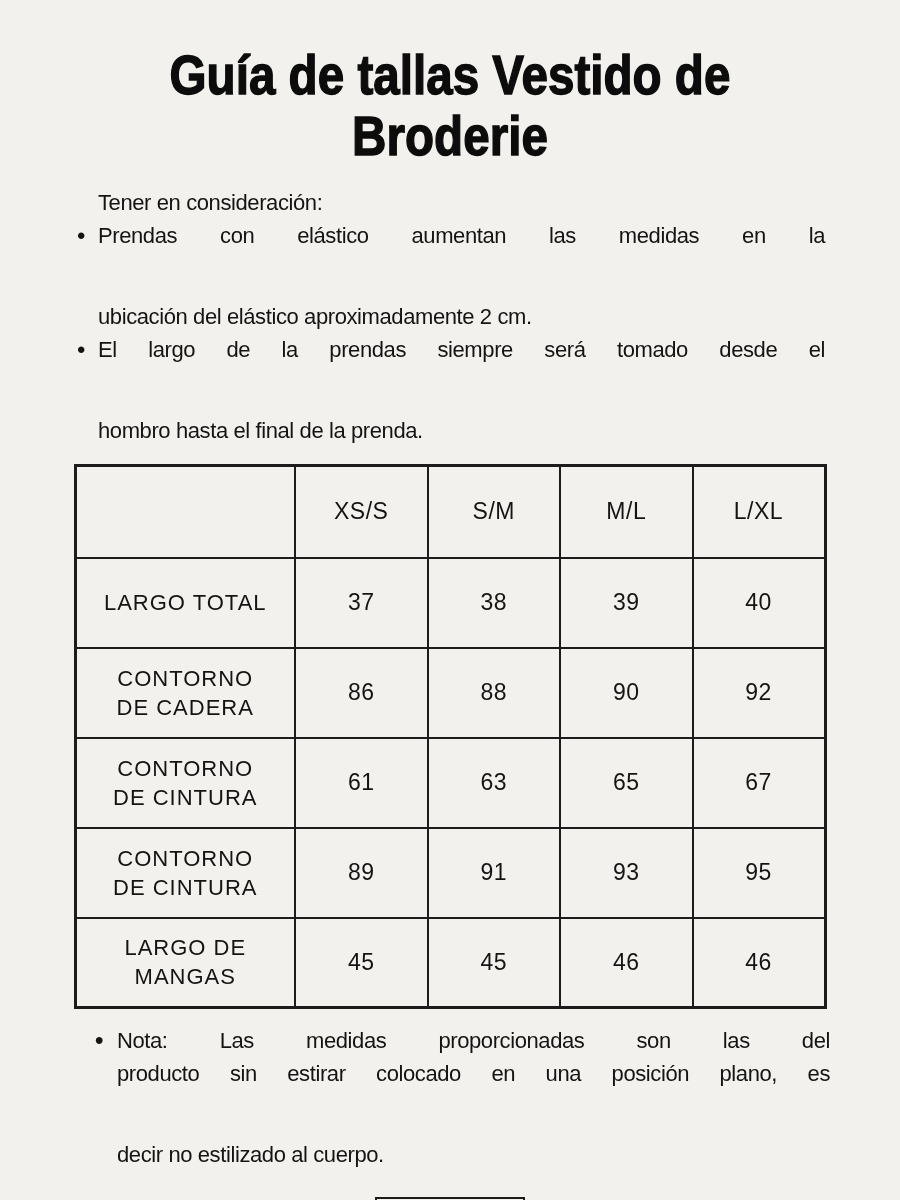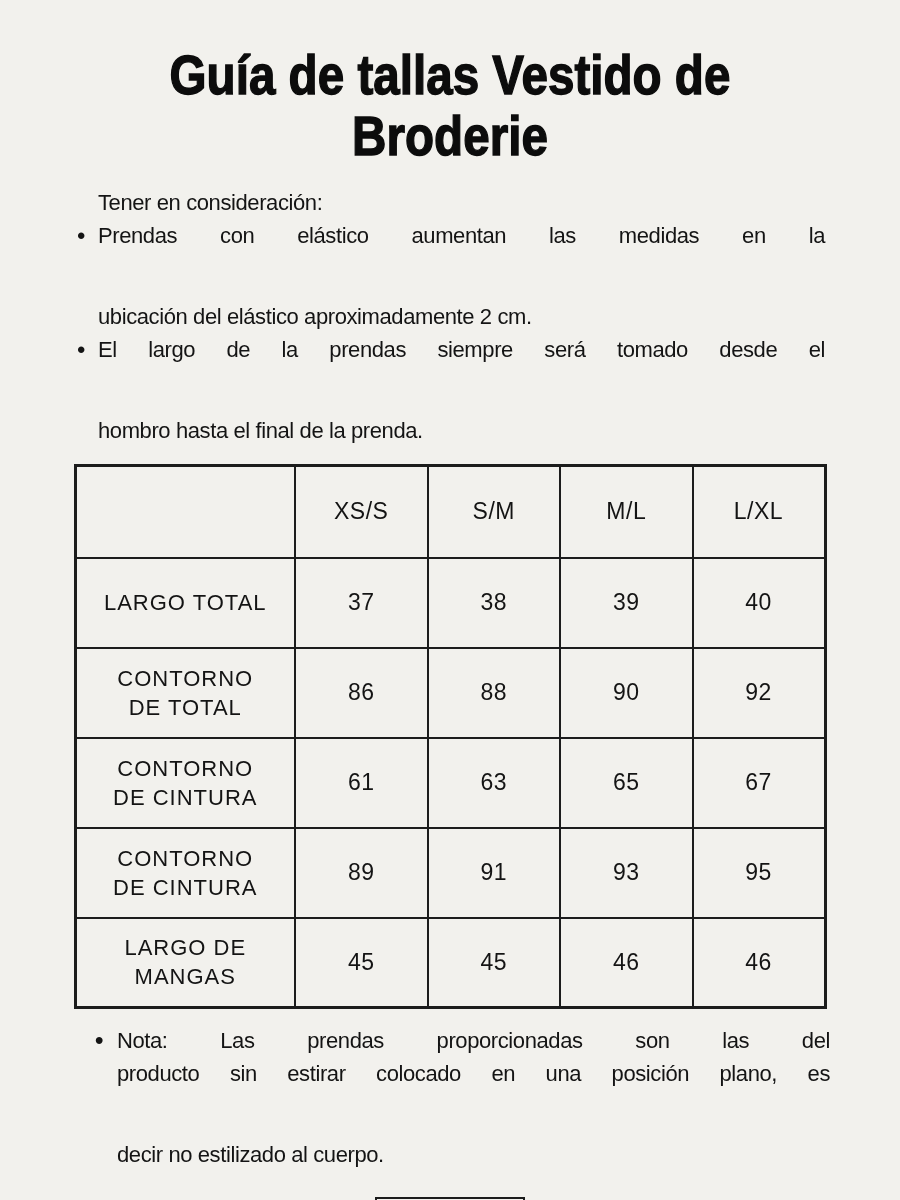--- a/index.html
+++ b/index.html
@@ -169,21 +169,21 @@
     </thead>
     <tbody>
         <tr>
           <th class="label-cell"><span class="label-inner">LARGO TOTAL</span></th>
           <td class="value-cell">37</td>
           <td class="value-cell">38</td>
           <td class="value-cell">39</td>
           <td class="value-cell">40</td>
         </tr>
         <tr>
-          <th class="label-cell"><span class="label-inner">CONTORNO DE TOTAL</span></th>
+          <th class="label-cell"><span class="label-inner">CONTORNO DE CADERA</span></th>
           <td class="value-cell">86</td>
           <td class="value-cell">88</td>
           <td class="value-cell">90</td>
           <td class="value-cell">92</td>
         </tr>
         <tr>
           <th class="label-cell"><span class="label-inner">CONTORNO DE CINTURA</span></th>
           <td class="value-cell">61</td>
           <td class="value-cell">63</td>
           <td class="value-cell">65</td>
@@ -202,21 +202,21 @@
           <td class="value-cell">45</td>
           <td class="value-cell">46</td>
           <td class="value-cell">46</td>
         </tr>
       </tbody>
   </table>
 
   <div class="note">
     <span class="note-bullet">•</span>
     <div>
-        <div class="jline"><b class="note-label">Nota:</b> <span>Las prendas proporcionadas son las del</span></div>
+        <div class="jline"><b class="note-label">Nota:</b> <span>Las medidas proporcionadas son las del</span></div>
         <div class="jline">producto sin estirar colocado en una posición plano, es</div>
         <div class="lline">decir no estilizado al cuerpo.</div>
       </div>
   </div>
 
   <div class="footer">
     <div class="brand-box">
       <span class="brand-text">LAMATIER.COM</span>
     </div>
   </div>

